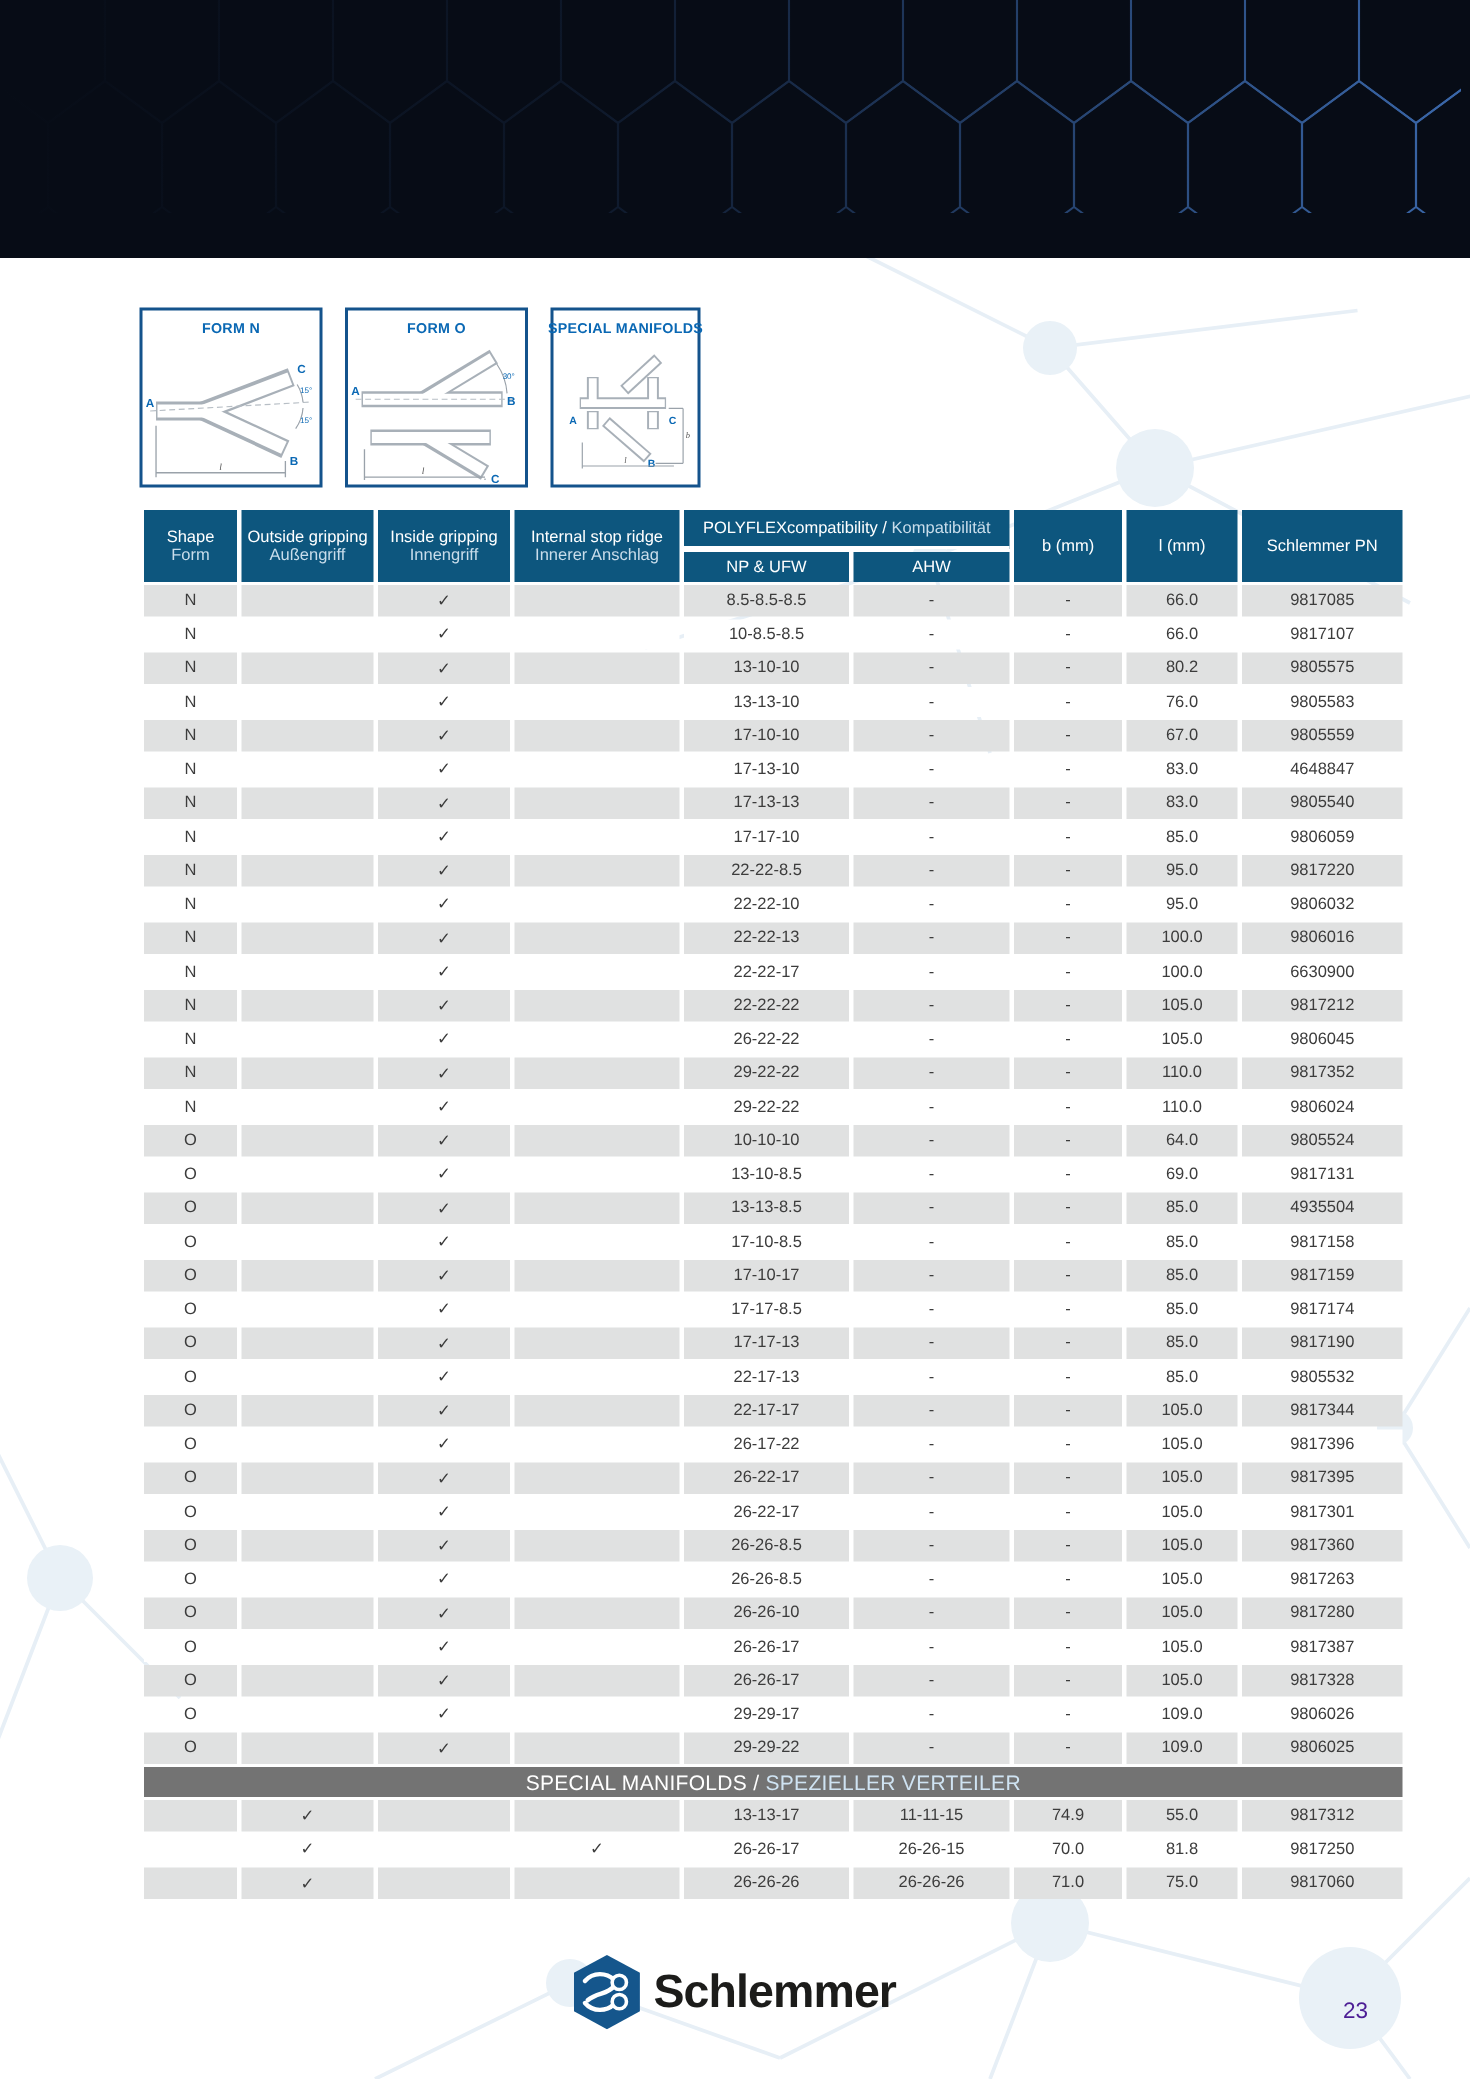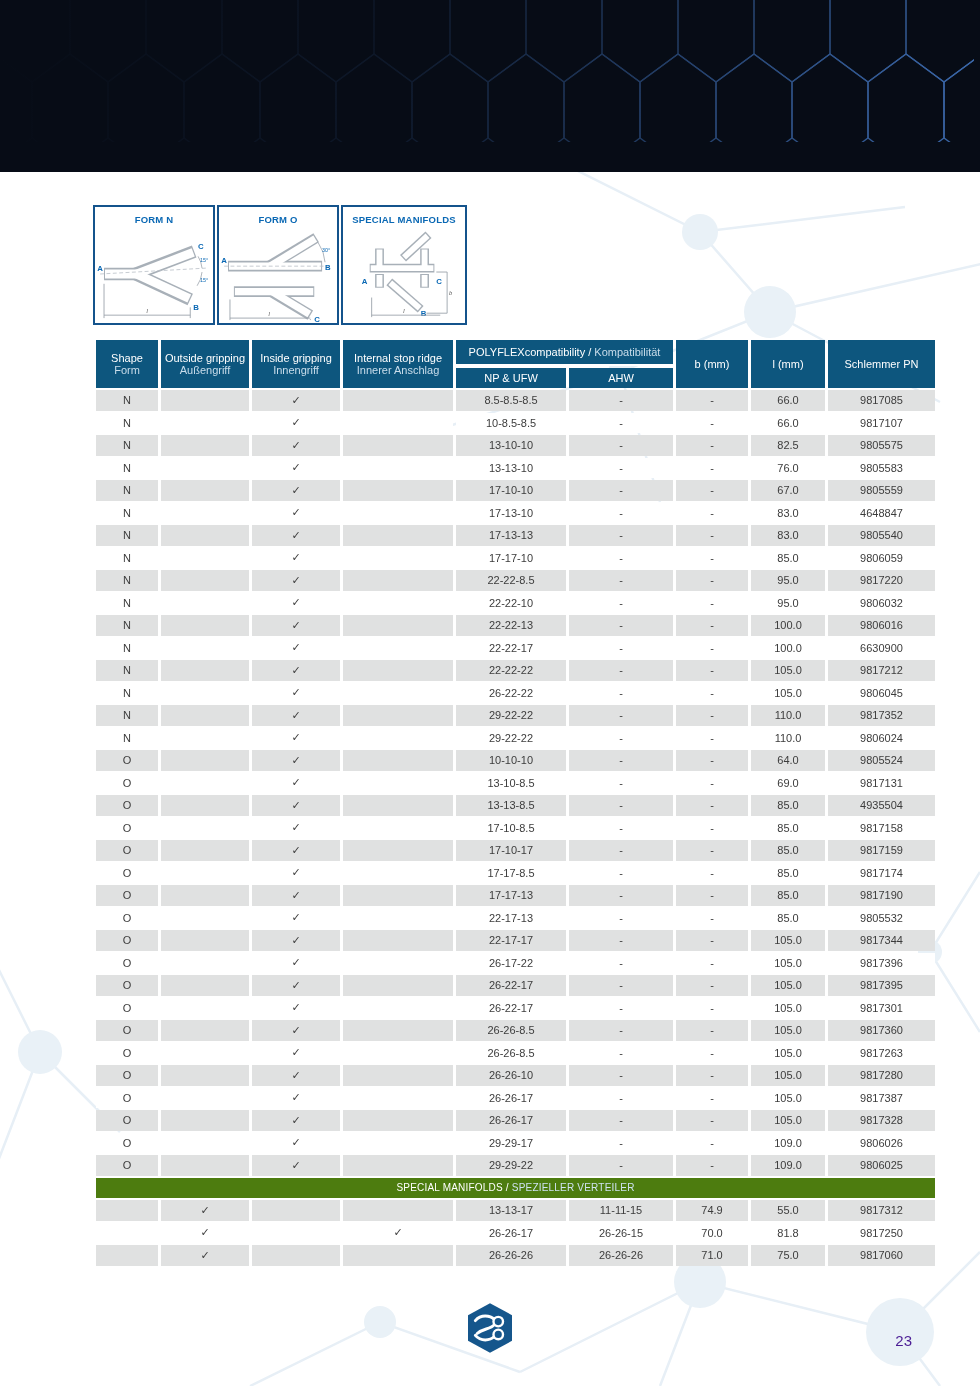--- a/index.html
+++ b/index.html
@@ -10,27 +10,27 @@
     background:#ffffff;
     outline:1px solid #d6d6d6;
     overflow:hidden;
     font-family:"Liberation Sans", sans-serif;
   }
   
   .banner{position:absolute;top:0;left:0;width:980px;height:172px;}
   
   .decor{position:absolute;top:172px;left:0;width:980px;height:1214px;z-index:0;pointer-events:none;}
   
-  .diagrams{position:absolute;top:205px;left:93px;display:flex;gap:2px;z-index:2;}
+  .diagrams{position:absolute;top:205px;left:93px;display:flex;gap:15px;z-index:2;}
   .diagram-box{
     border:2px solid #14538c;background:#ffffff;
     width:122px;height:120px;box-sizing:border-box;
     display:flex;flex-direction:column;align-items:center;
   }
-  .diagram-box.narrow{width:126px;}
+  .diagram-box.narrow{width:100px;}
   .diagram-title{
     color:#0a68b4;font-weight:bold;font-size:9.5px;letter-spacing:.2px;
     margin-top:7px;white-space:nowrap;
   }
   .diagram-art{flex:1;width:100%;}
   svg .lbl{fill:#0a68b4;font-weight:bold;font-size:8px;font-family:"Liberation Sans",sans-serif;}
   svg .ang{fill:#0a68b4;font-size:5.5px;font-family:"Liberation Sans",sans-serif;}
   svg .dim{fill:#555;font-size:6.5px;font-style:italic;font-family:"Liberation Serif",serif;}
   
   .spec-table{
@@ -46,21 +46,21 @@
   .spec-table th .de{color:#c9ddeb;}
   .spec-table tr.hdr1 th{height:24px;}
   .spec-table tr.hdr2 th{height:20px;}
   .spec-table td{
     font-size:11px;color:#3c3c3c;text-align:center;vertical-align:middle;
     height:20.5px;padding:0;overflow:hidden;white-space:nowrap;
   }
   .spec-table tr.gray td{background:#e0e1e1;}
   .spec-table tr.white td{background:#ffffff;}
   .spec-table td.sep{
-    background:#4d7c0f;color:#ffffff;font-size:10px;letter-spacing:.2px;
+    background:#737373;color:#ffffff;font-size:14px;letter-spacing:.2px;
   }
   .spec-table td.sep .de-light{color:#cfe3f2;}
   .ck{font-size:12px;color:#4a4a4a;}
   
   .footer-logo{
     position:absolute;top:1303px;left:50%;transform:translateX(-50%);
     display:flex;align-items:center;gap:9px;z-index:2;
   }
   .brand-word{
     font-size:31px;font-weight:bold;letter-spacing:-0.6px;color:#1c1c1a;
@@ -277,21 +277,21 @@
           <td>9817107</td>
         </tr>
         <tr class="gray">
           <td>N</td>
           <td></td>
           <td class="ck">✓</td>
           <td></td>
           <td>13-10-10</td>
           <td>-</td>
           <td>-</td>
-          <td>82.5</td>
+          <td>80.2</td>
           <td>9805575</td>
         </tr>
         <tr class="white">
           <td>N</td>
           <td></td>
           <td class="ck">✓</td>
           <td></td>
           <td>13-13-10</td>
           <td>-</td>
           <td>-</td>
@@ -684,17 +684,18 @@
       <g stroke="#ffffff" stroke-width="3.2" fill="none" stroke-linecap="round">
         <path d="M8,19 C14,12 24,13 29,18"></path>
         <path d="M8,35 C14,42 24,41 29,36"></path>
         <path d="M10,33 C17,27 24,29 29,23"></path>
       </g>
       <g stroke="#ffffff" stroke-width="2.6" fill="#15568c">
         <circle cx="33" cy="20" r="5.2"></circle>
         <circle cx="33" cy="34" r="5.2"></circle>
       </g>
     </svg>
+    <span class="brand-word">Schlemmer</span>
   </div>
 
   <div class="page-number">23</div>
 
 </div>
 
 </body></html>

